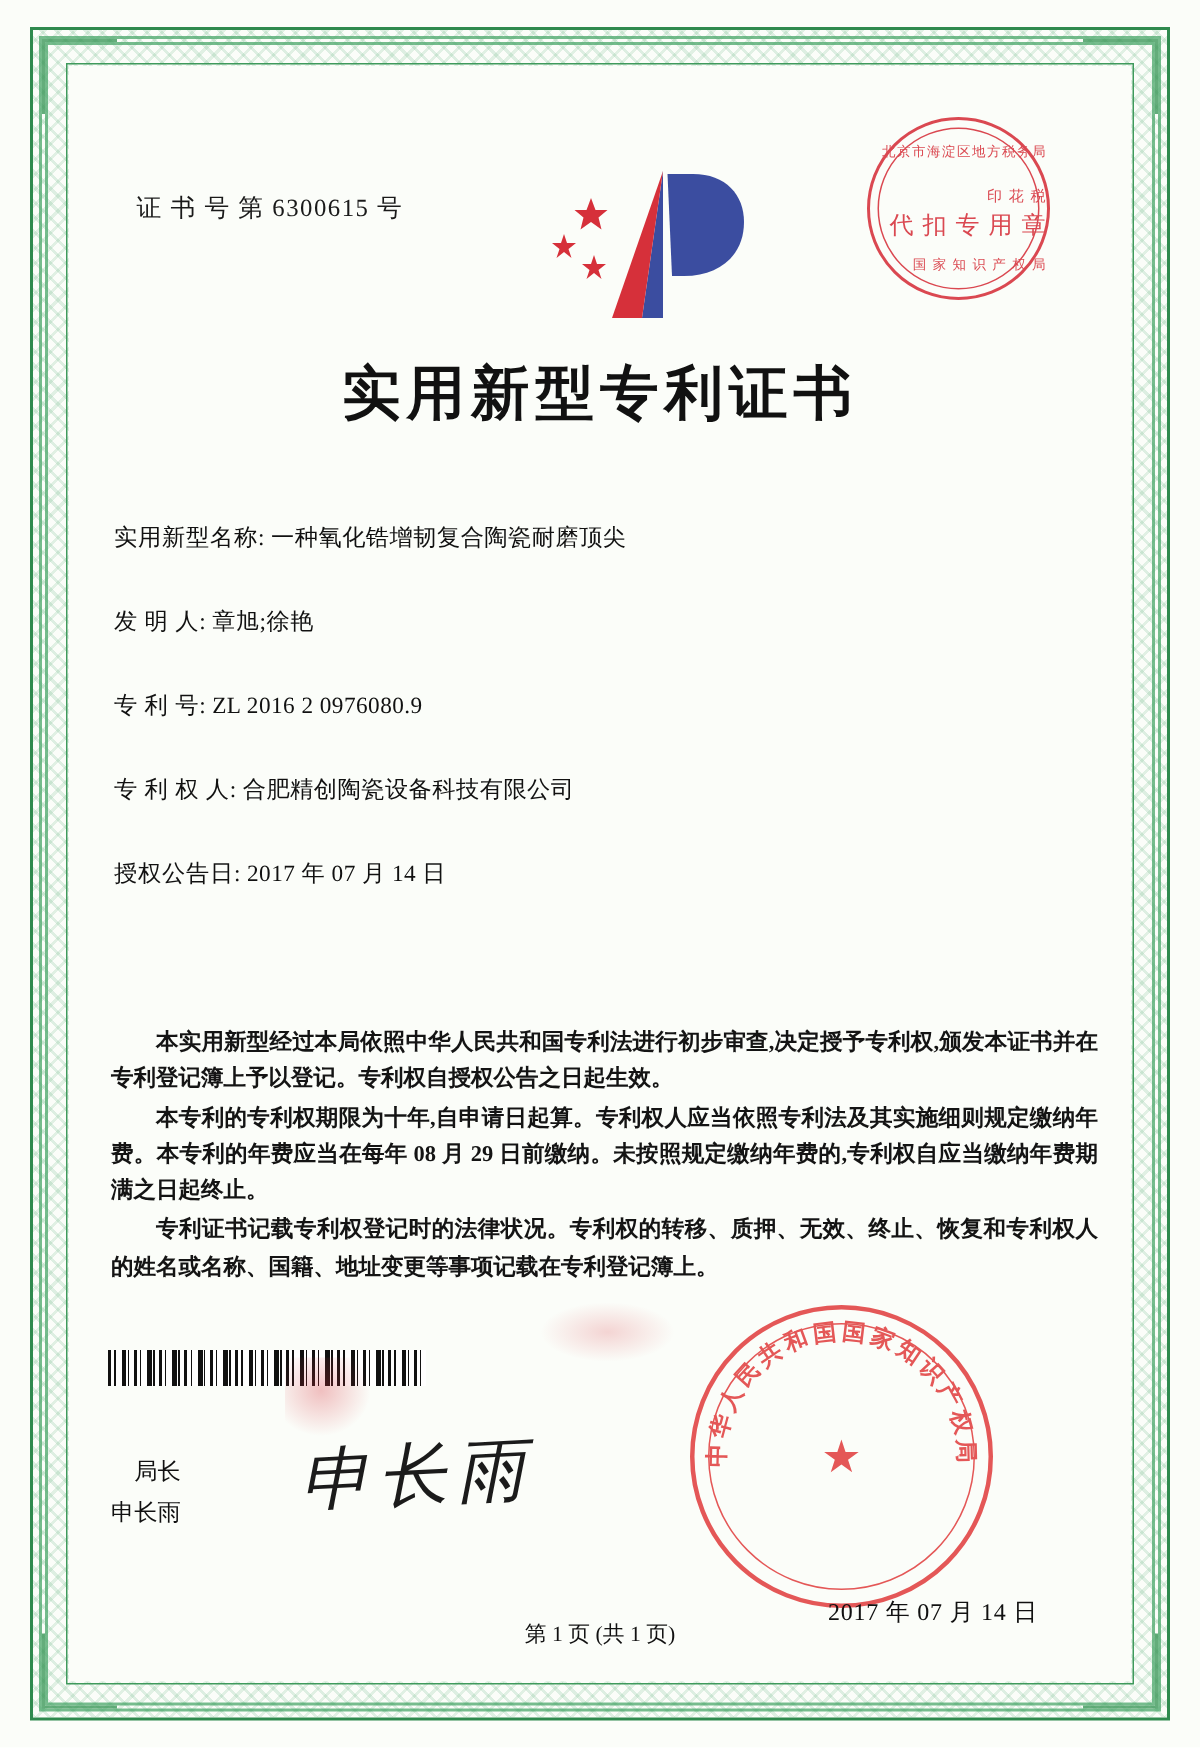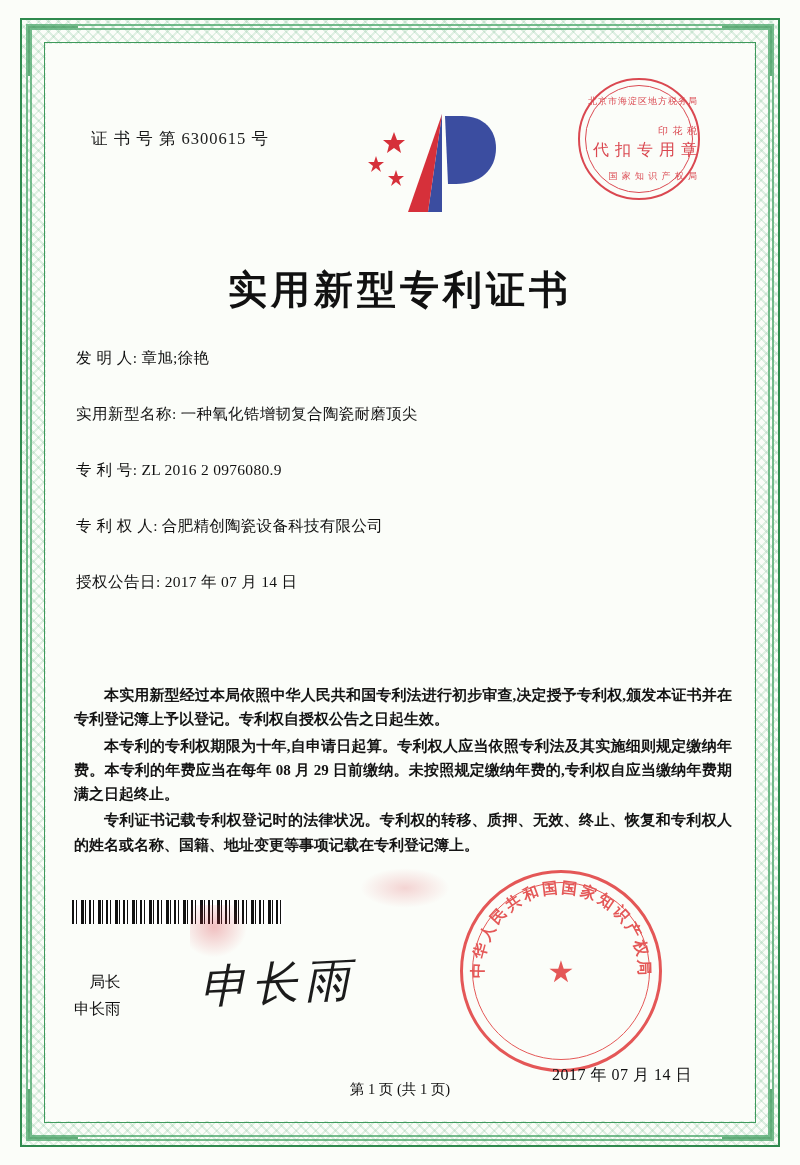--- a/index.html
+++ b/index.html
@@ -108,21 +108,20 @@
     position: absolute;
     left: 0;
     right: 0;
     top: 175px;
     text-align: center;
     font-size: 39px;
     font-weight: bold;
     letter-spacing: 4px;
     color: #111;
     font-family: "Liberation Serif", "DejaVu Serif", serif;
-    margin-top: 28px;
   }
 
   .fields {
     position: absolute;
     left: 16px;
     right: 0;
     top: 288px;
   }
   .field {
     font-size: 15.5px;
@@ -324,26 +323,26 @@
       <div class="txt t1">北京市海淀区地方税务局</div>
       <div class="txt t2">印 花 税</div>
       <div class="txt t3">代 扣 专 用 章</div>
       <div class="txt t4">国 家 知 识 产 权 局</div>
     </div>
 
     <div class="doc-title">实用新型专利证书</div>
 
     <div class="fields">
       <div class="field">
+        <span class="lbl">实用新型名称:</span>
+        <span class="val">一种氧化锆增韧复合陶瓷耐磨顶尖</span>
+      </div>
+      <div class="field">
         <span class="lbl">发  明  人:</span>
         <span class="val">章旭;徐艳</span>
-      </div>
-      <div class="field">
-        <span class="lbl">实用新型名称:</span>
-        <span class="val">一种氧化锆增韧复合陶瓷耐磨顶尖</span>
       </div>
       <div class="field">
         <span class="lbl">专  利  号:</span>
         <span class="val">ZL 2016 2 0976080.9</span>
       </div>
       <div class="field">
         <span class="lbl">专 利 权 人:</span>
         <span class="val">合肥精创陶瓷设备科技有限公司</span>
       </div>
       <div class="field">

